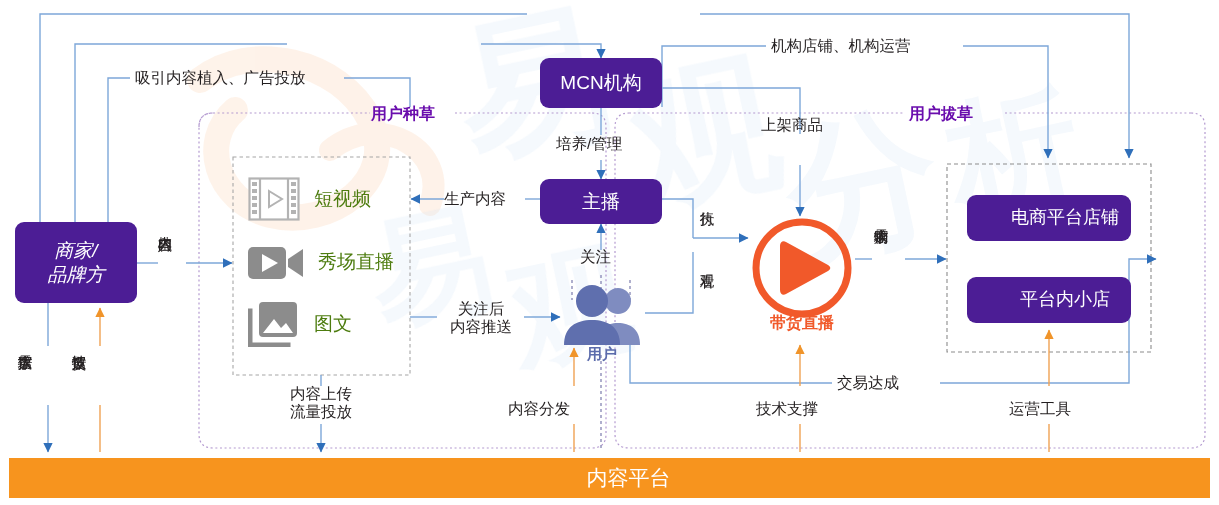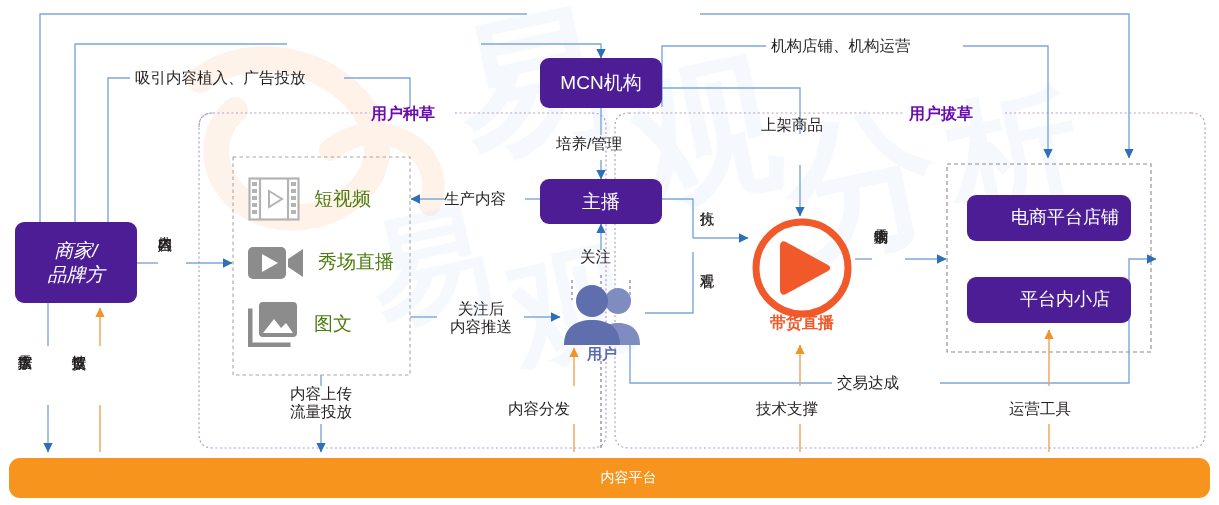--- a/index.html
+++ b/index.html
@@ -5,21 +5,21 @@
   html,body{margin:0;padding:0;background:#ffffff;}
   body{font-family:"Liberation Sans","DejaVu Sans",sans-serif;}
   #stage{position:relative;width:1219px;height:505px;overflow:hidden;background:#fff;}
   #svg-layer{position:absolute;left:0;top:0;width:1219px;height:505px;}
   .node{position:absolute;box-sizing:border-box;display:flex;align-items:center;justify-content:center;text-align:center;}
 
   .bluebox{background:#4c1d95;border-radius:9px;color:#ffffff;font-size:19px;line-height:1.22;font-weight:400;}
   .bluebox.small{font-size:18px;padding-left:32px;}
   .merchant{font-size:19px;font-style:italic;}
 
-  .platform-bar{background:#f7941e;color:#ffffff;font-size:14px;border-radius:11px;padding-left:38px;}
+  .platform-bar{background:#f7941e;color:#ffffff;font-size:21px;border-radius:0;padding-left:38px;}
 
   .label{position:absolute;color:#231f20;font-size:15.5px;line-height:1.18;white-space:nowrap;}
   .label.v{writing-mode:vertical-rl;text-orientation:upright;letter-spacing:0px;white-space:normal;}
   .label.ml{white-space:normal;text-align:center;line-height:1.15;}
 
   .zone-title{position:absolute;color:#6a0dad;font-weight:bold;font-size:16px;white-space:nowrap;}
 
   .icon-row{position:absolute;display:flex;align-items:center;gap:14px;}
   .icon-txt{color:#4d7c0f;font-size:19px;}
 

